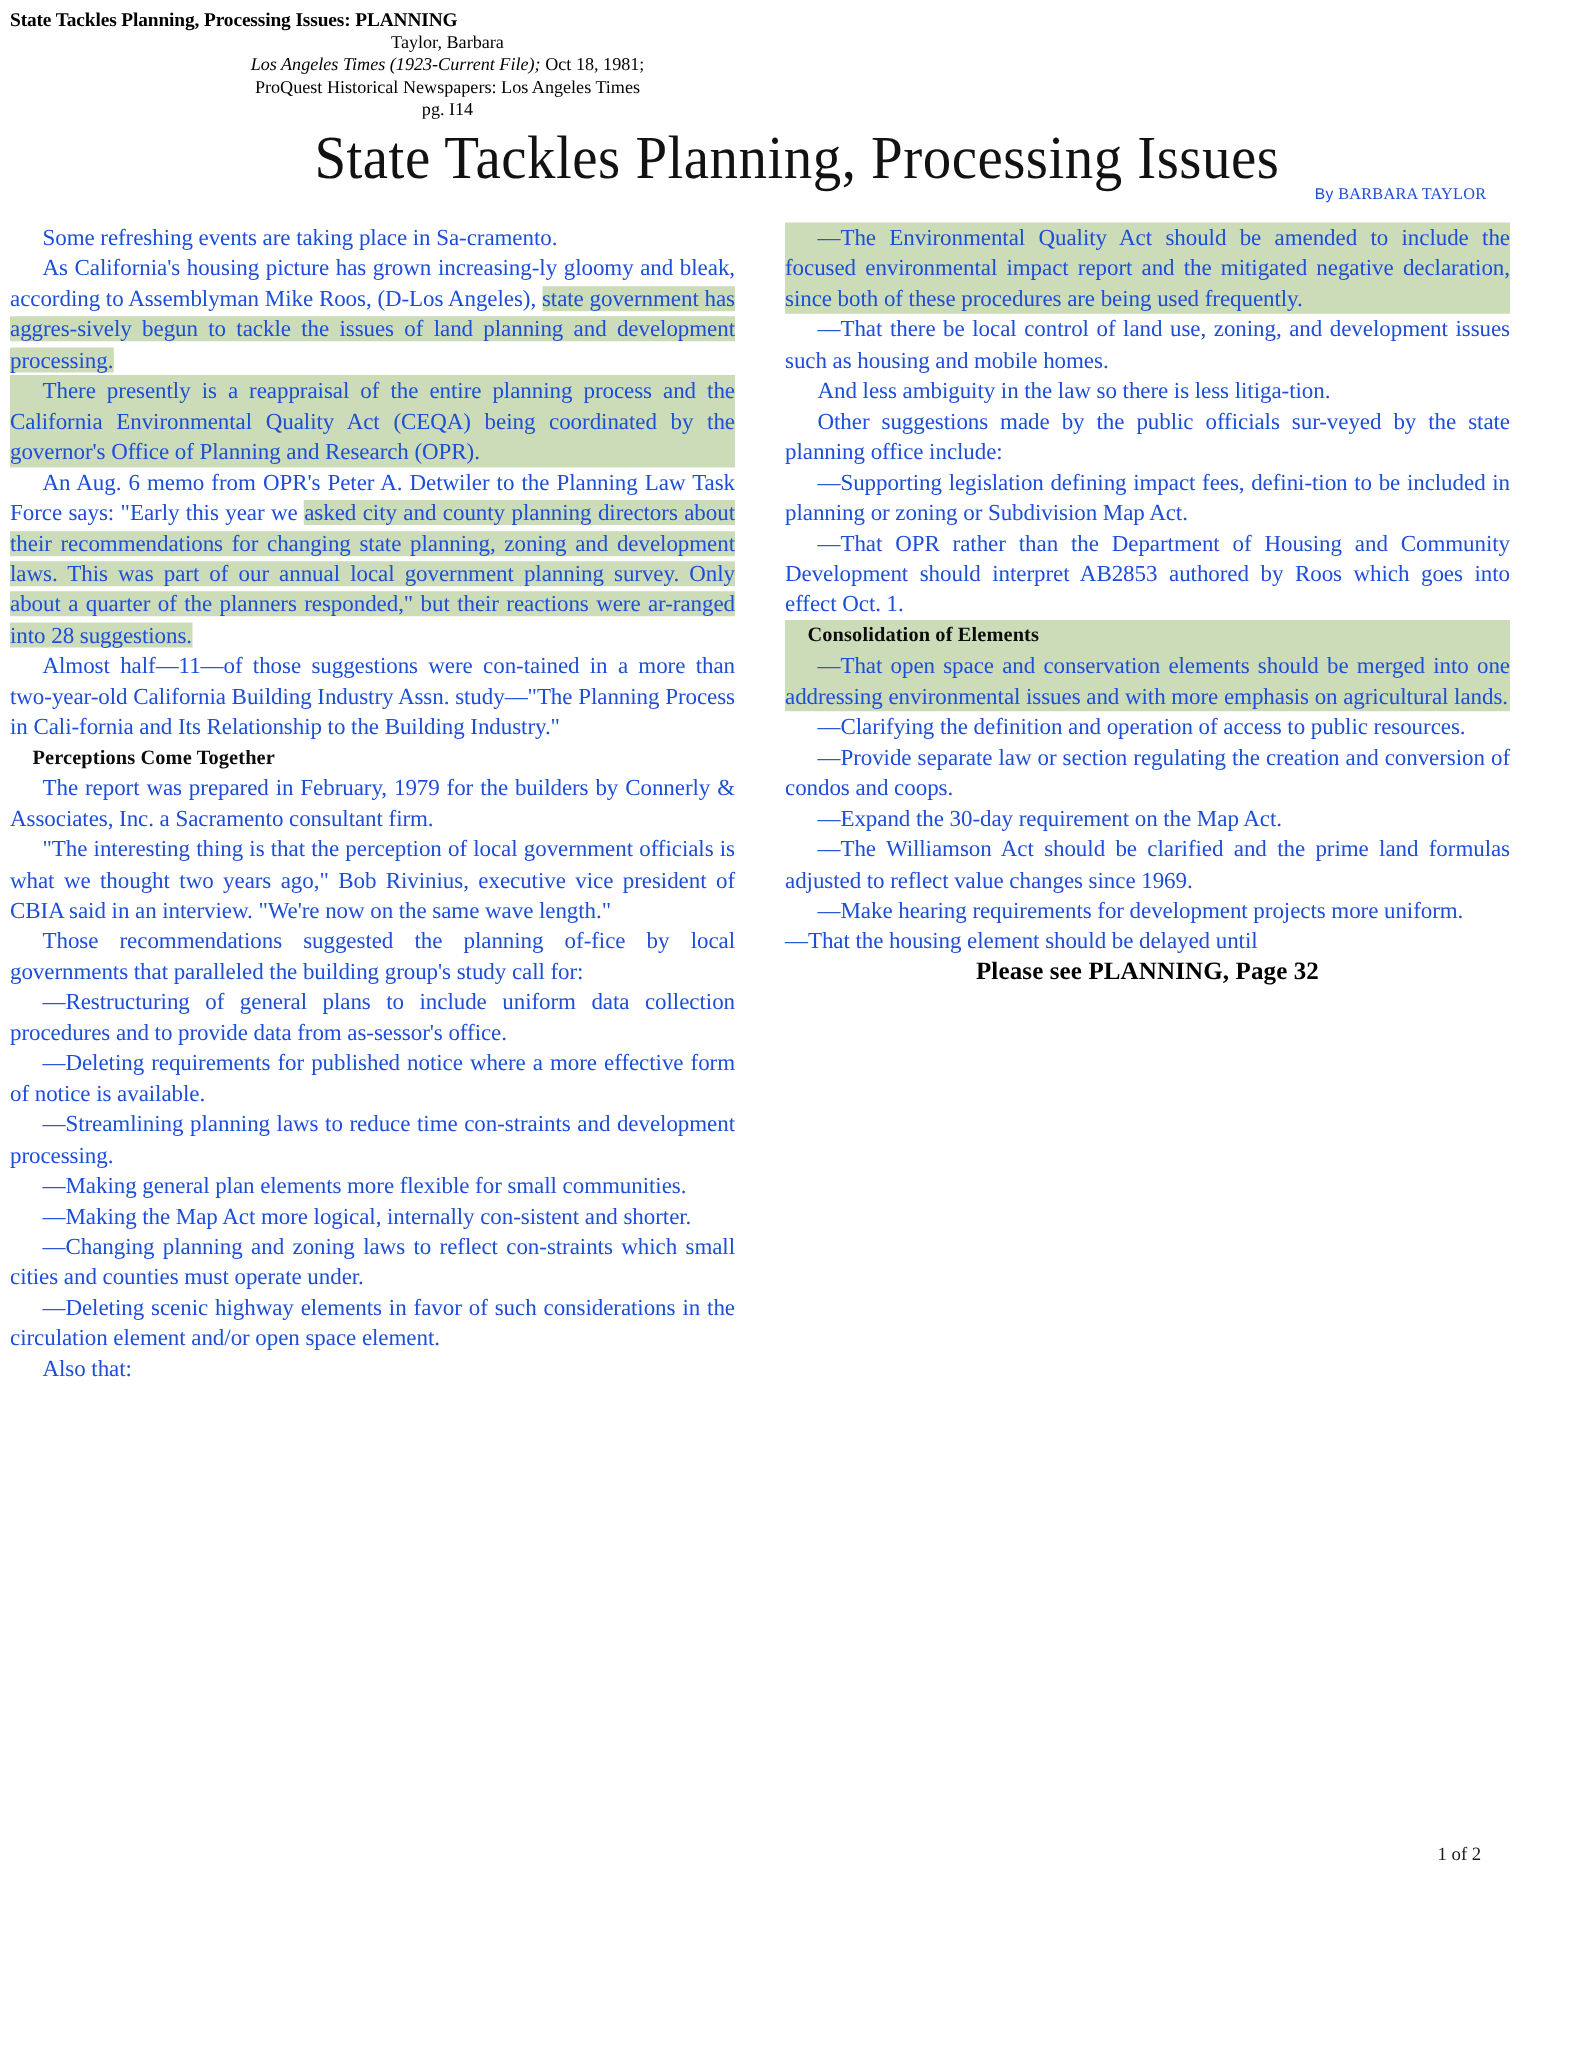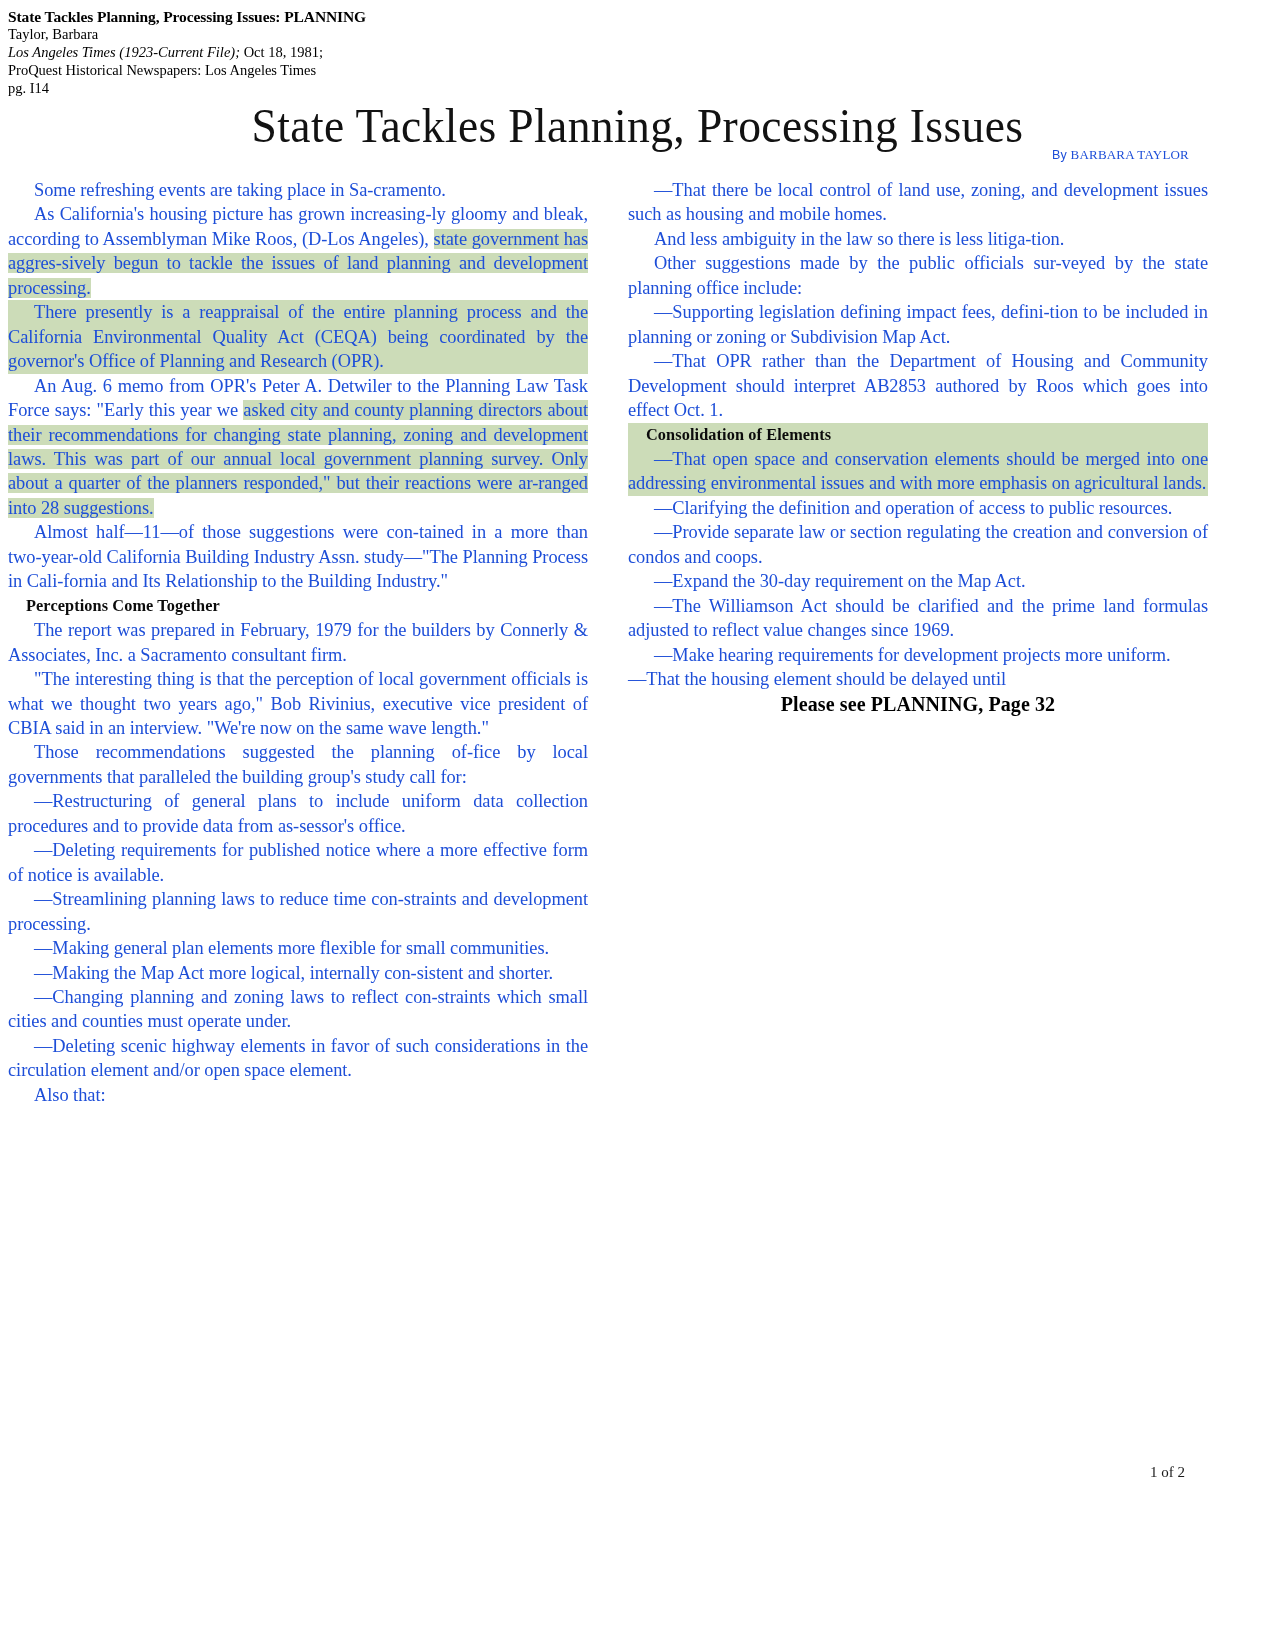--- a/index.html
+++ b/index.html
@@ -8,21 +8,21 @@
     background:#ffffff;
     font-family:"Liberation Serif",serif;
     color:#000;
     -webkit-font-smoothing:none;
   }
   .page{position:relative;width:1275px;height:1529px;overflow:hidden;}
 
   
   .pq{position:absolute;left:8px;top:7px;width:700px;line-height:1.23;}
   .pq .t{font-size:15.5px;font-weight:bold;letter-spacing:-0.1px;}
-  .pq .l{font-size:14.5px;}
+  .pq .l{font-size:14.5px;text-align:center;}
   .pq .it{font-style:italic;}
 
   
   .headline{
     position:absolute;left:0;top:97px;width:1275px;
     text-align:center;
     font-family:"Liberation Serif",serif;
     font-size:49px;font-weight:normal;
     letter-spacing:0.4px;
     transform:scaleX(0.93);
@@ -69,21 +69,21 @@
   .jump{
     margin:0;
     font-size:20px;
     font-weight:bold;
     line-height:24.45px;
     text-align:center;
     letter-spacing:0.1px;
   }
 
   .pagefoot{
-    position:absolute;right:90px;bottom:48px;
+    position:absolute;right:90px;bottom:36px;
     font-size:15px;color:#1a1a1a;
     font-family:"Liberation Serif",serif;
   }
 </style>
 </head>
 <body>
 
 <div class="page">
 
   <div class="pq">
@@ -123,20 +123,21 @@
       <p class="body">—Streamlining planning laws to reduce time con-straints and development processing.</p>
       <p class="body">—Making general plan elements more flexible for small communities.</p>
       <p class="body">—Making the Map Act more logical, internally con-sistent and shorter.</p>
       <p class="body">—Changing planning and zoning laws to reflect con-straints which small cities and counties must operate under.</p>
       <p class="body">—Deleting scenic highway elements in favor of such considerations in the circulation element and/or open space element.</p>
       <p class="body">Also that:</p>
     </div>
 
     <div class="col col2">
 
+      <p class="body hl">—The Environmental Quality Act should be amended to include the focused environmental impact report and the mitigated negative declaration, since both of these procedures are being used frequently.</p>
 
       <p class="body">—That there be local control of land use, zoning, and development issues such as housing and mobile homes.</p>
       <p class="body">And less ambiguity in the law so there is less litiga-tion.</p>
       <p class="body">Other suggestions made by the public officials sur-veyed by the state planning office include:</p>
       <p class="body">—Supporting legislation defining impact fees, defini-tion to be included in planning or zoning or Subdivision Map Act.</p>
       <p class="body">—That OPR rather than the Department of Housing and Community Development should interpret AB2853 authored by Roos which goes into effect Oct. 1.</p>
 
       <p class="sub hl">Consolidation of Elements</p>
       <p class="body hl">—That open space and conservation elements should be merged into one addressing environmental issues and with more emphasis on agricultural lands.</p>
 

